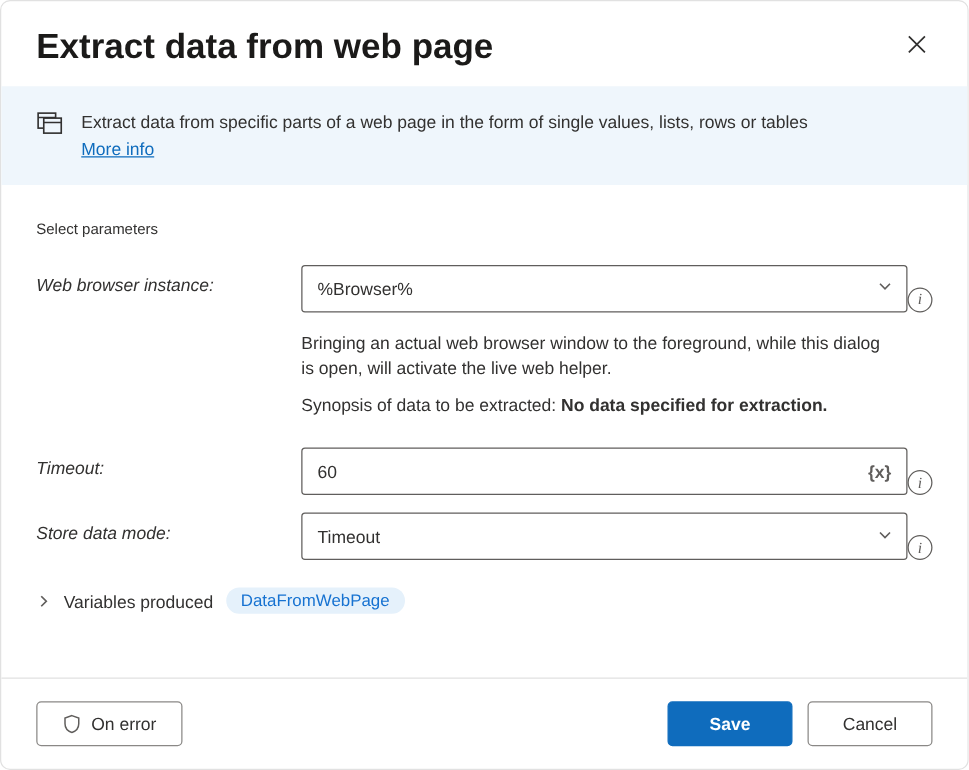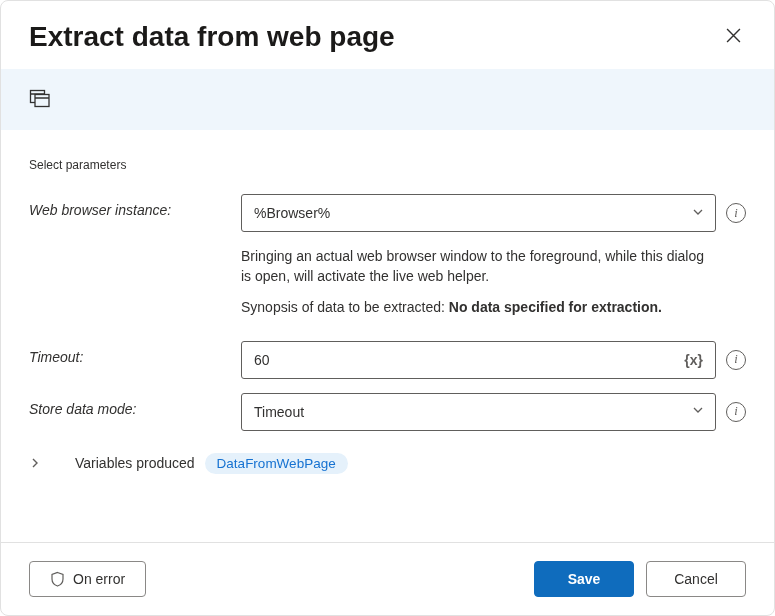--- a/index.html
+++ b/index.html
@@ -75,22 +75,22 @@
     width: 200px;
     flex-shrink: 0;
     font-size: 14px;
     color: #323130;
     padding-top: 8px;
     font-style: italic;
   }
   .field-control {
     flex: 1;
     display: flex;
-    align-items: center;
-    gap: 10px;
+    align-items: flex-end;
+    gap: 0;
   }
   .select-box, .input-box {
     flex: 1;
     height: 38px;
     border: 1px solid #605e5c;
     border-radius: 3px;
     background: #fff;
     display: flex;
     align-items: center;
     padding: 0 10px 0 12px;
@@ -136,21 +136,21 @@
     display: flex;
     align-items: center;
     gap: 10px;
     margin-top: 6px;
   }
   .chev-right {
     color: #605e5c;
     cursor: pointer;
     display: inline-flex;
   }
-  .vars-label { font-size: 14px; color: #323130; margin-left: 24px; }
+  .vars-label { font-size: 14px; color: #323130; }
   .pill {
     background: #e5f1fb;
     color: #1672d1;
     border-radius: 12px;
     padding: 3px 12px;
     font-size: 13.5px;
     cursor: pointer;
   }
   .footer {
     border-top: 1px solid #e1e1e1;
@@ -205,20 +205,24 @@
 
   <div class="banner">
     <span class="banner-icon">
       <svg width="22" height="22" viewBox="0 0 22 22" fill="none" stroke="currentColor" stroke-width="1.3">
         <rect x="1.5" y="3.5" width="14" height="12"></rect>
         <line x1="1.5" y1="7" x2="15.5" y2="7"></line>
         <rect x="6" y="7.5" width="14" height="12" fill="#eff6fc"></rect>
         <line x1="6" y1="11" x2="20" y2="11"></line>
       </svg>
     </span>
+    <div class="banner-text">
+      <span>Extract data from specific parts of a web page in the form of single values, lists, rows or tables</span><br>
+      <a class="more-info">More info</a>
+    </div>
   </div>
 
   <div class="content">
     <div class="section-title">Select parameters</div>
 
     <div class="field-row">
       <div class="field-label">Web browser instance:</div>
       <div class="field-control">
         <div class="select-box">
           <span>%Browser%</span>

